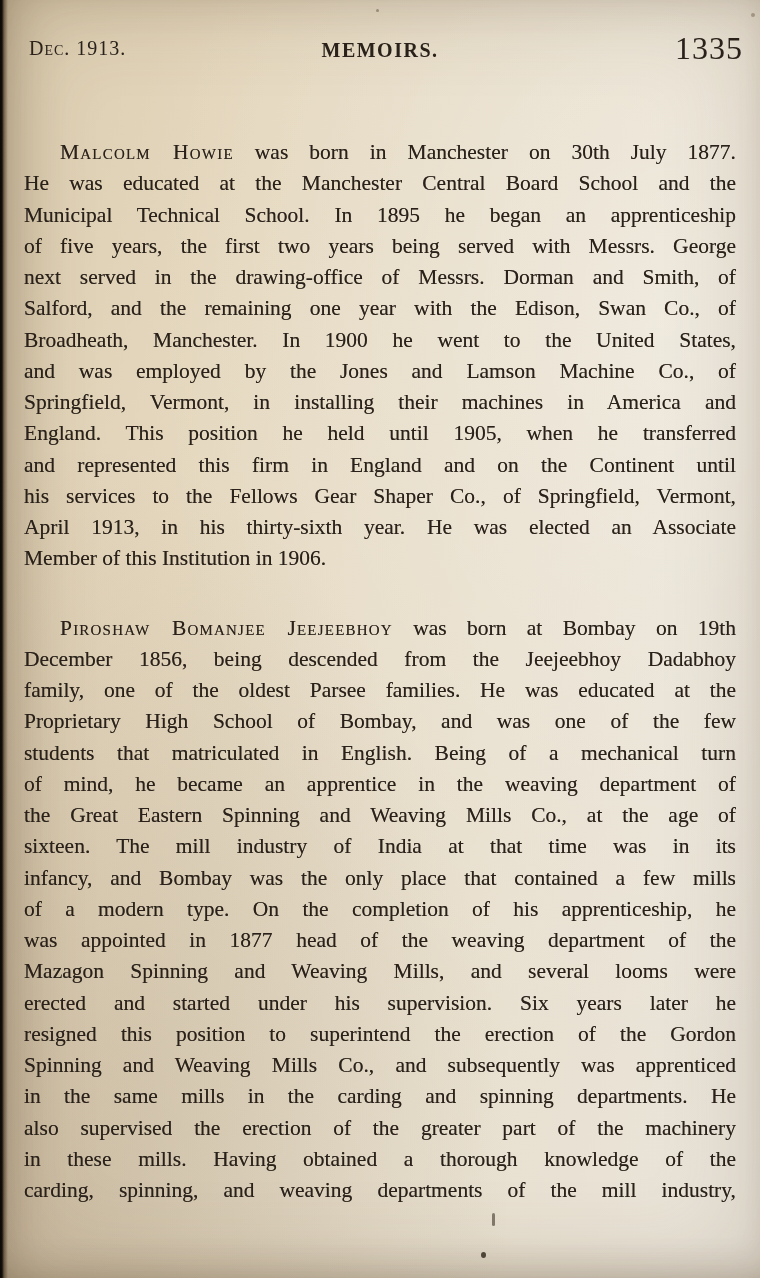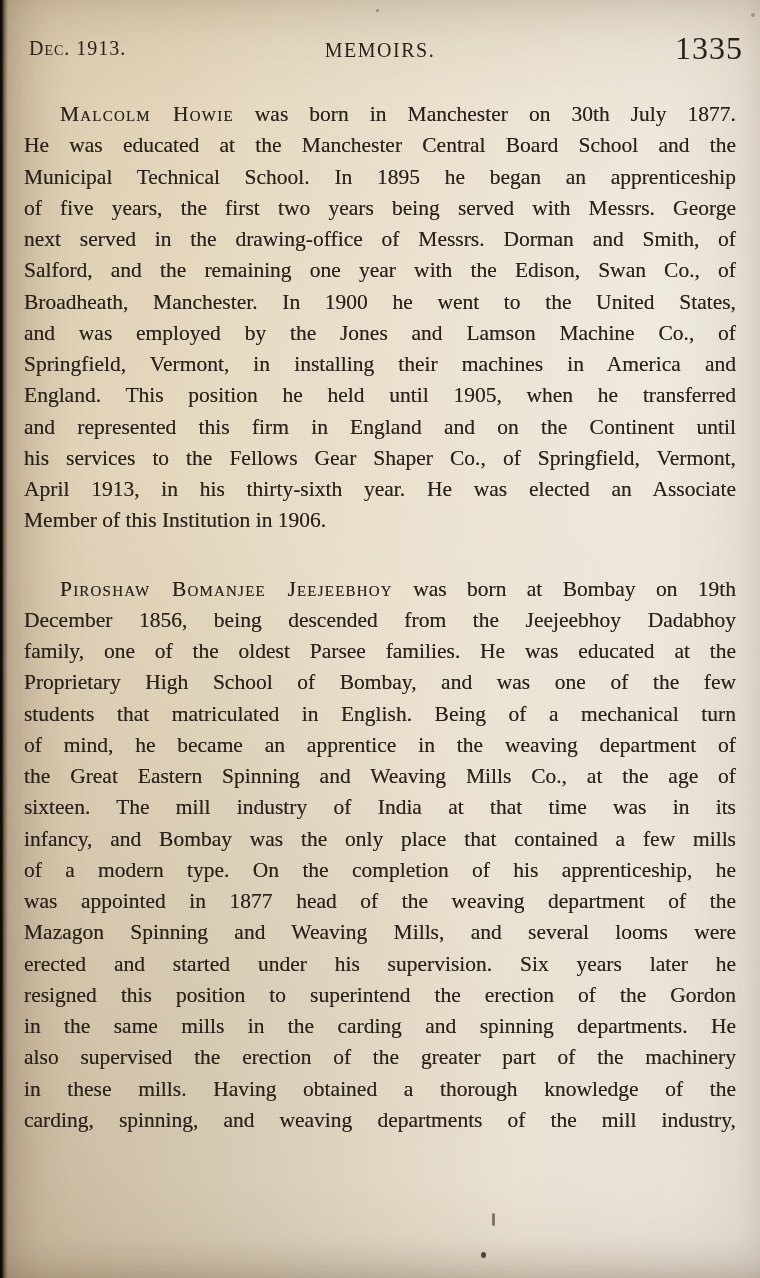--- a/index.html
+++ b/index.html
@@ -38,21 +38,21 @@
     font-size: 20px;
     font-variant: small-caps;
     letter-spacing: 1px;
   }
   .hdr-title {
     position: absolute;
     left: 0; top: 39px;
     width: 100%;
     text-align: center;
     font-size: 20px;
-    font-weight: 400;
+    font-weight: 700;
     letter-spacing: 1.5px;
   }
   .hdr-page {
     position: absolute;
     right: 17px; top: 30px;
     font-size: 32px;
     letter-spacing: 1px;
   }
   .body-text {
     position: absolute;
@@ -64,21 +64,21 @@
   .memoir-para { margin: 0; }
   .memoir-para + .memoir-para { margin-top: 37px; }
   .line {
     height: 31.25px;
     line-height: 31.25px;
     text-align: justify;
     text-align-last: justify;
     overflow: hidden;
     white-space: normal;
   }
-  .line.first { text-indent: 36px; }
+  .line.first { text-indent: 36px; margin-top: 38px; }
   .line.short { text-align-last: left; }
   .smallcaps {
     font-variant: small-caps;
     letter-spacing: 1.2px;
   }
   .speck {
     position: absolute;
     border-radius: 50%;
     background: rgba(52,40,26,0.7);
   }
@@ -128,20 +128,21 @@
       <div class="line">students that matriculated in English. Being of a mechanical turn</div>
       <div class="line">of mind, he became an apprentice in the weaving department of</div>
       <div class="line">the Great Eastern Spinning and Weaving Mills Co., at the age of</div>
       <div class="line">sixteen. The mill industry of India at that time was in its</div>
       <div class="line">infancy, and Bombay was the only place that contained a few mills</div>
       <div class="line">of a modern type. On the completion of his apprenticeship, he</div>
       <div class="line">was appointed in 1877 head of the weaving department of the</div>
       <div class="line">Mazagon Spinning and Weaving Mills, and several looms were</div>
       <div class="line">erected and started under his supervision. Six years later he</div>
       <div class="line">resigned this position to superintend the erection of the Gordon</div>
+      <div class="line">Spinning and Weaving Mills Co., and subsequently was apprenticed</div>
       <div class="line">in the same mills in the carding and spinning departments. He</div>
       <div class="line">also supervised the erection of the greater part of the machinery</div>
       <div class="line">in these mills. Having obtained a thorough knowledge of the</div>
       <div class="line">carding, spinning, and weaving departments of the mill industry,</div>
     </div>
 
   </div>
 
   <div class="speck s1"></div>
   <div class="speck s2"></div>

